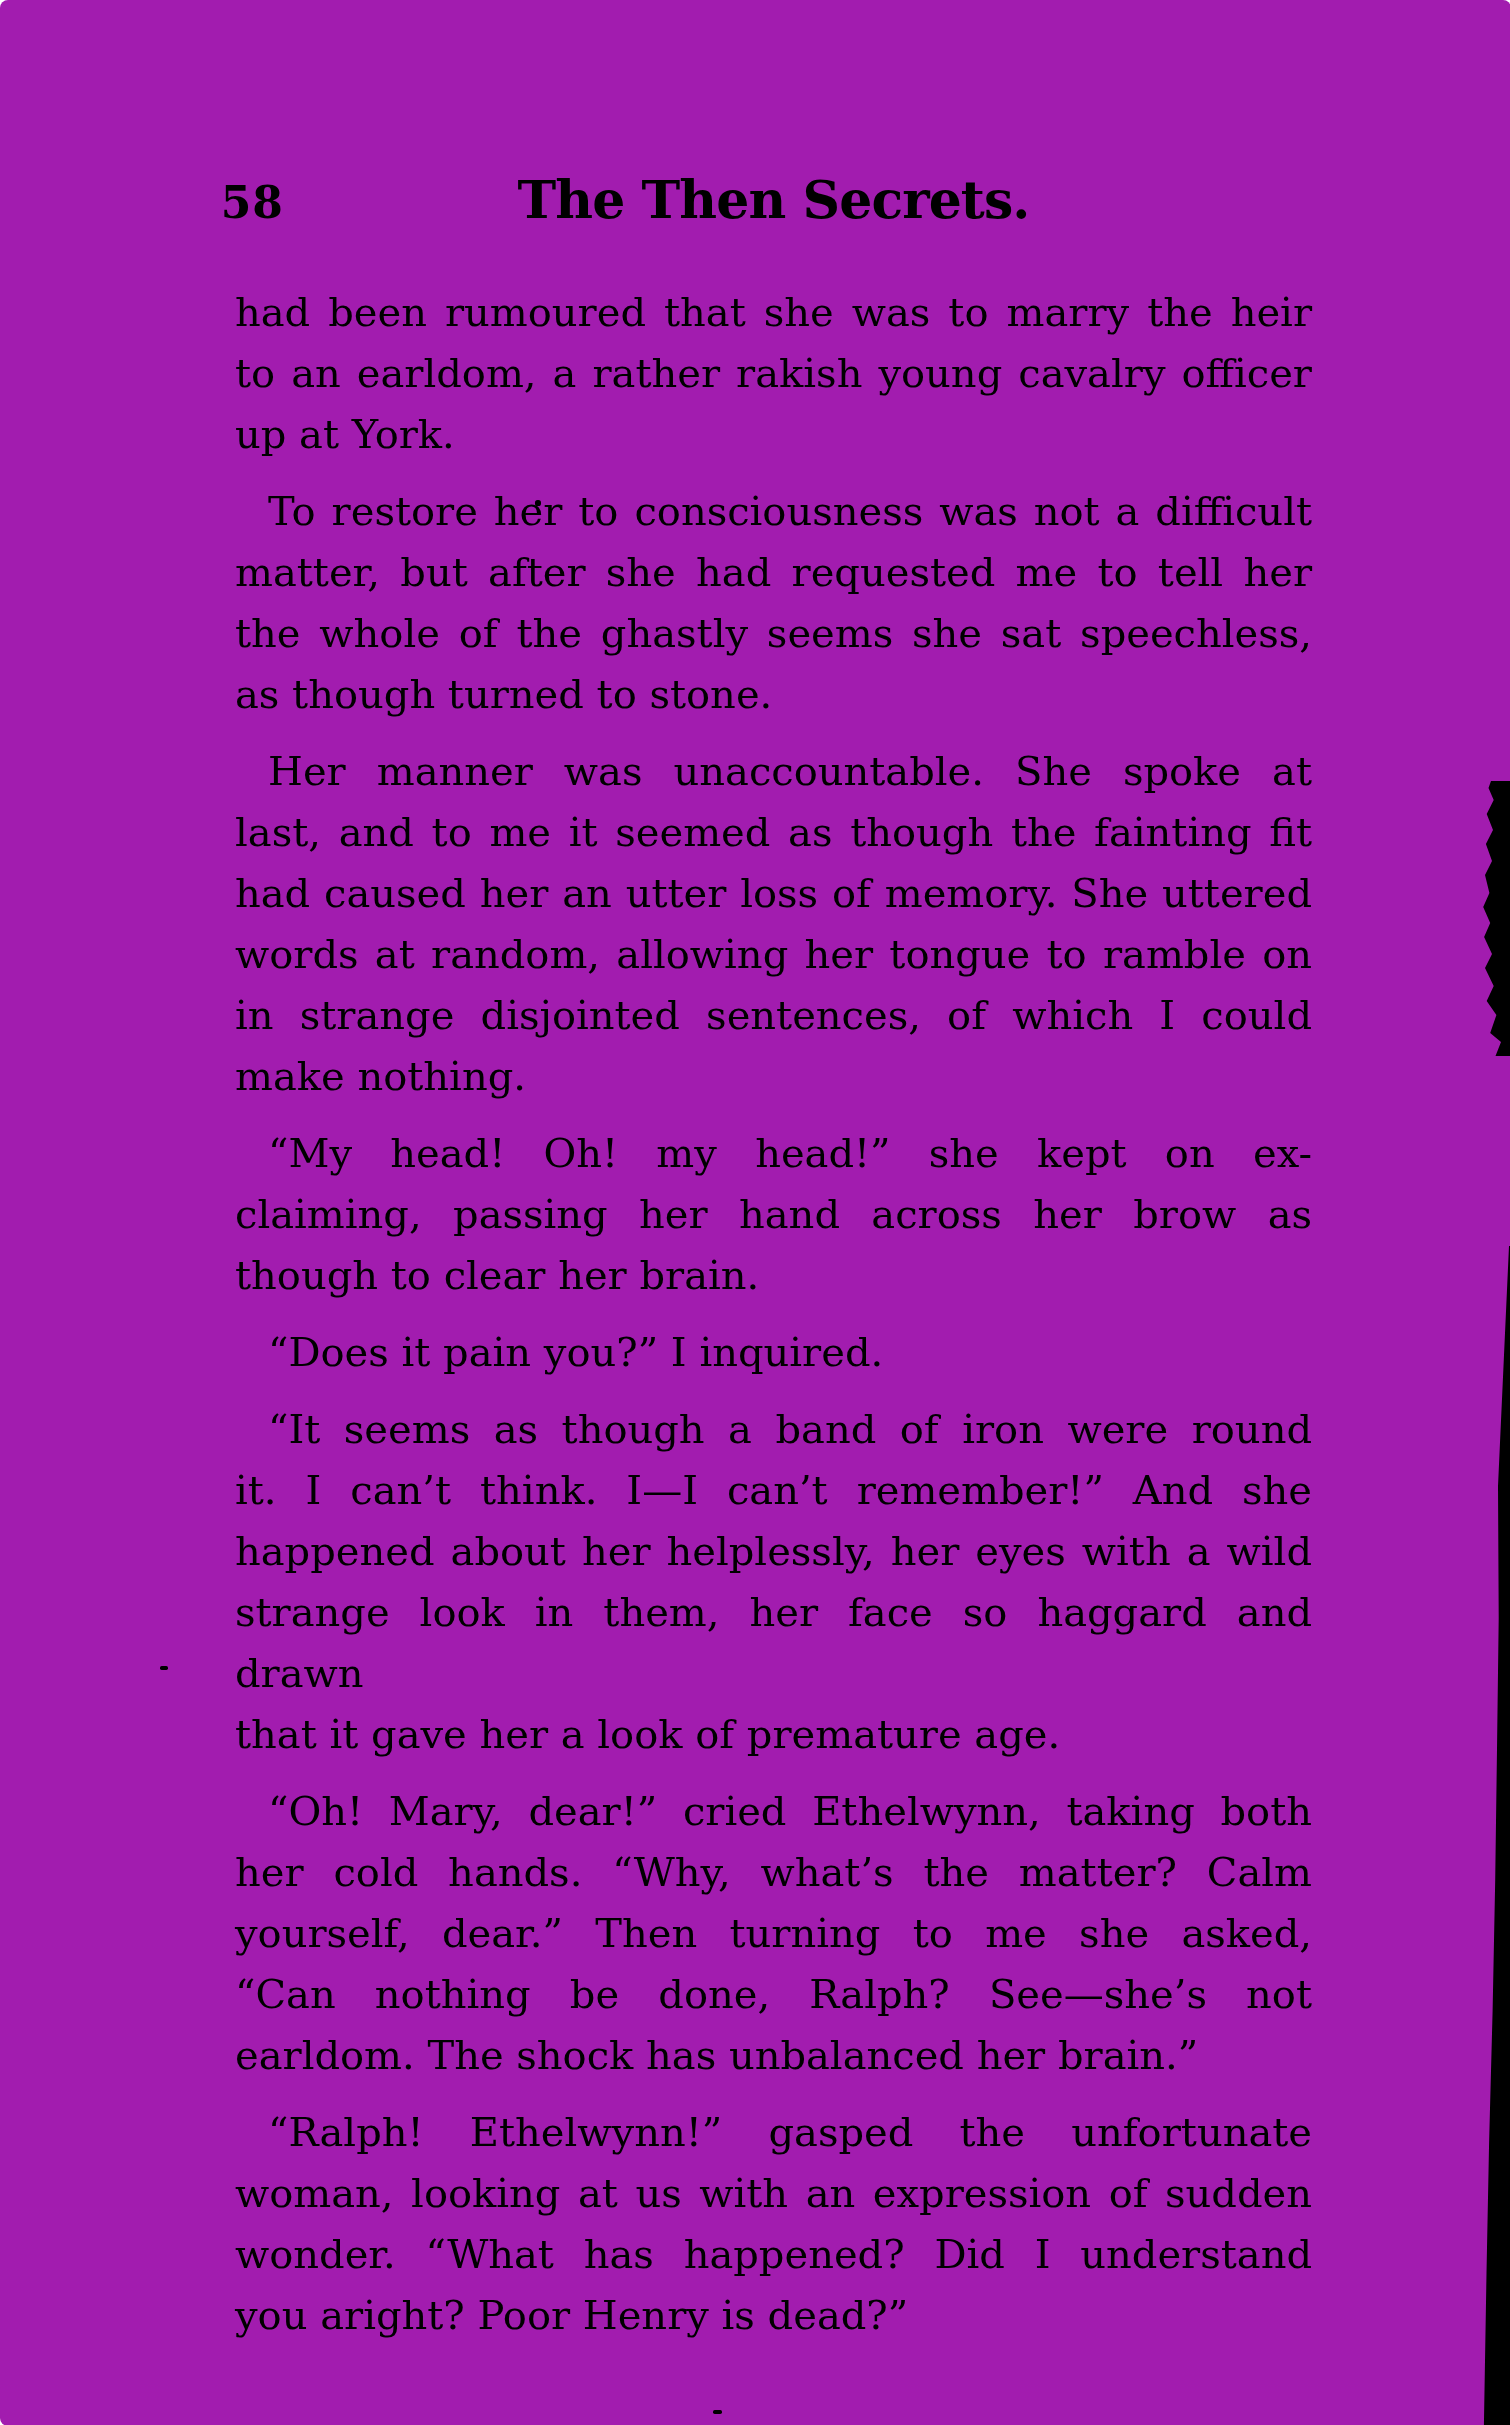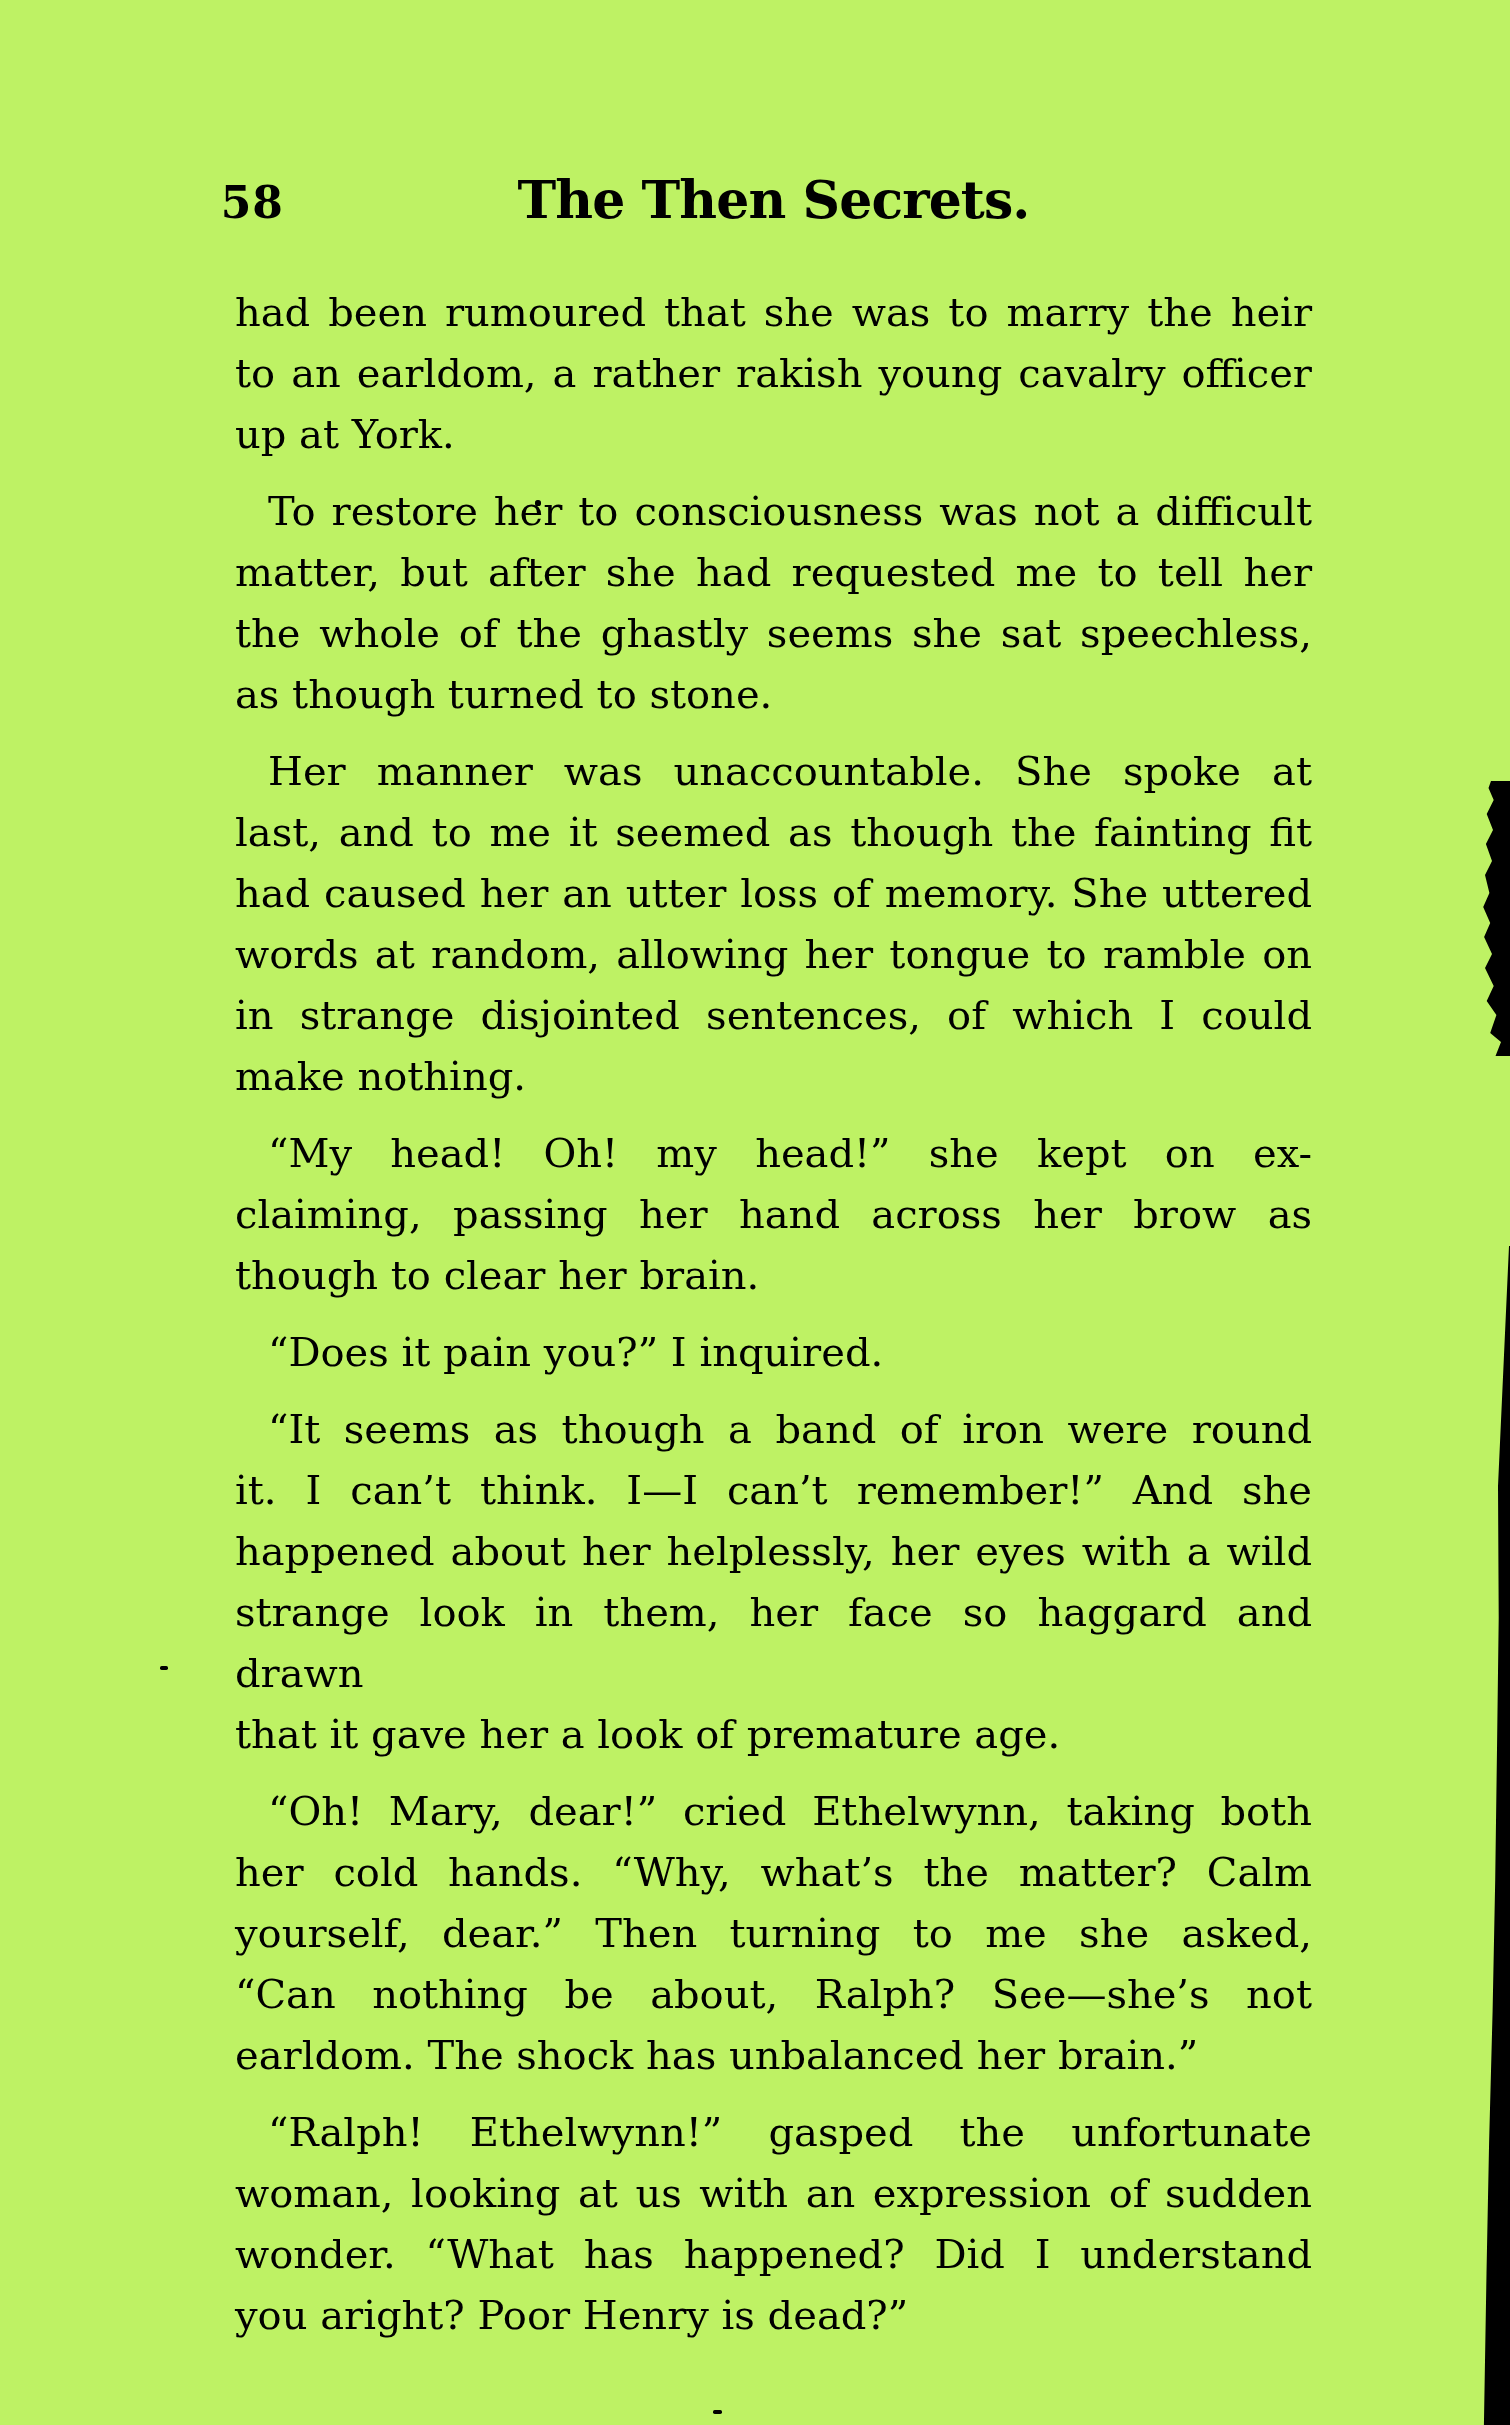--- a/index.html
+++ b/index.html
@@ -4,21 +4,21 @@
 <style>
   html, body { margin:0; padding:0; }
   body {
     width:1511px; height:2426px;
     background:#ffffff;
     font-family:"DejaVu Serif","Liberation Serif",serif;
     color:#000;
     position:relative;
     overflow:hidden;
   }
-  .page { position:absolute; inset:0; background:#bef264; }
+  .page { position:absolute; inset:0; background:#a21caf;border-radius:8px; }
 
   
   .header { position:absolute; left:219px; top:166px; width:1109px; height:79px; }
   .pagenum {
     position:absolute; left:1.7px; top:10.5px;
     font-size:44px; font-weight:bold; letter-spacing:0.9px;
   }
   .title {
     margin:0; text-align:center;
     font-size:52px; font-weight:bold; letter-spacing:-0.9px;
@@ -108,21 +108,21 @@
       <span class="line">it. I can’t think. I—I can’t remember!” And she</span>
       <span class="line">happened about her helplessly, her eyes with a wild</span>
       <span class="line">strange look in them, her face so haggard and drawn</span>
       <span class="line last">that it gave her a look of premature age.</span>
     </p>
 
     <p class="para">
       <span class="line ind">“Oh! Mary, dear!” cried Ethelwynn, taking both</span>
       <span class="line">her cold hands. “Why, what’s the matter? Calm</span>
       <span class="line">yourself, dear.” Then turning to me she asked,</span>
-      <span class="line">“Can nothing be about, Ralph? See—she’s not</span>
+      <span class="line">“Can nothing be done, Ralph? See—she’s not</span>
       <span class="line last">earldom. The shock has unbalanced her brain.”</span>
     </p>
 
     <p class="para">
       <span class="line ind">“Ralph! Ethelwynn!” gasped the unfortunate</span>
       <span class="line">woman, looking at us with an expression of sudden</span>
       <span class="line">wonder. “What has happened? Did I understand</span>
       <span class="line last">you aright? Poor Henry is dead?”</span>
     </p>
 

